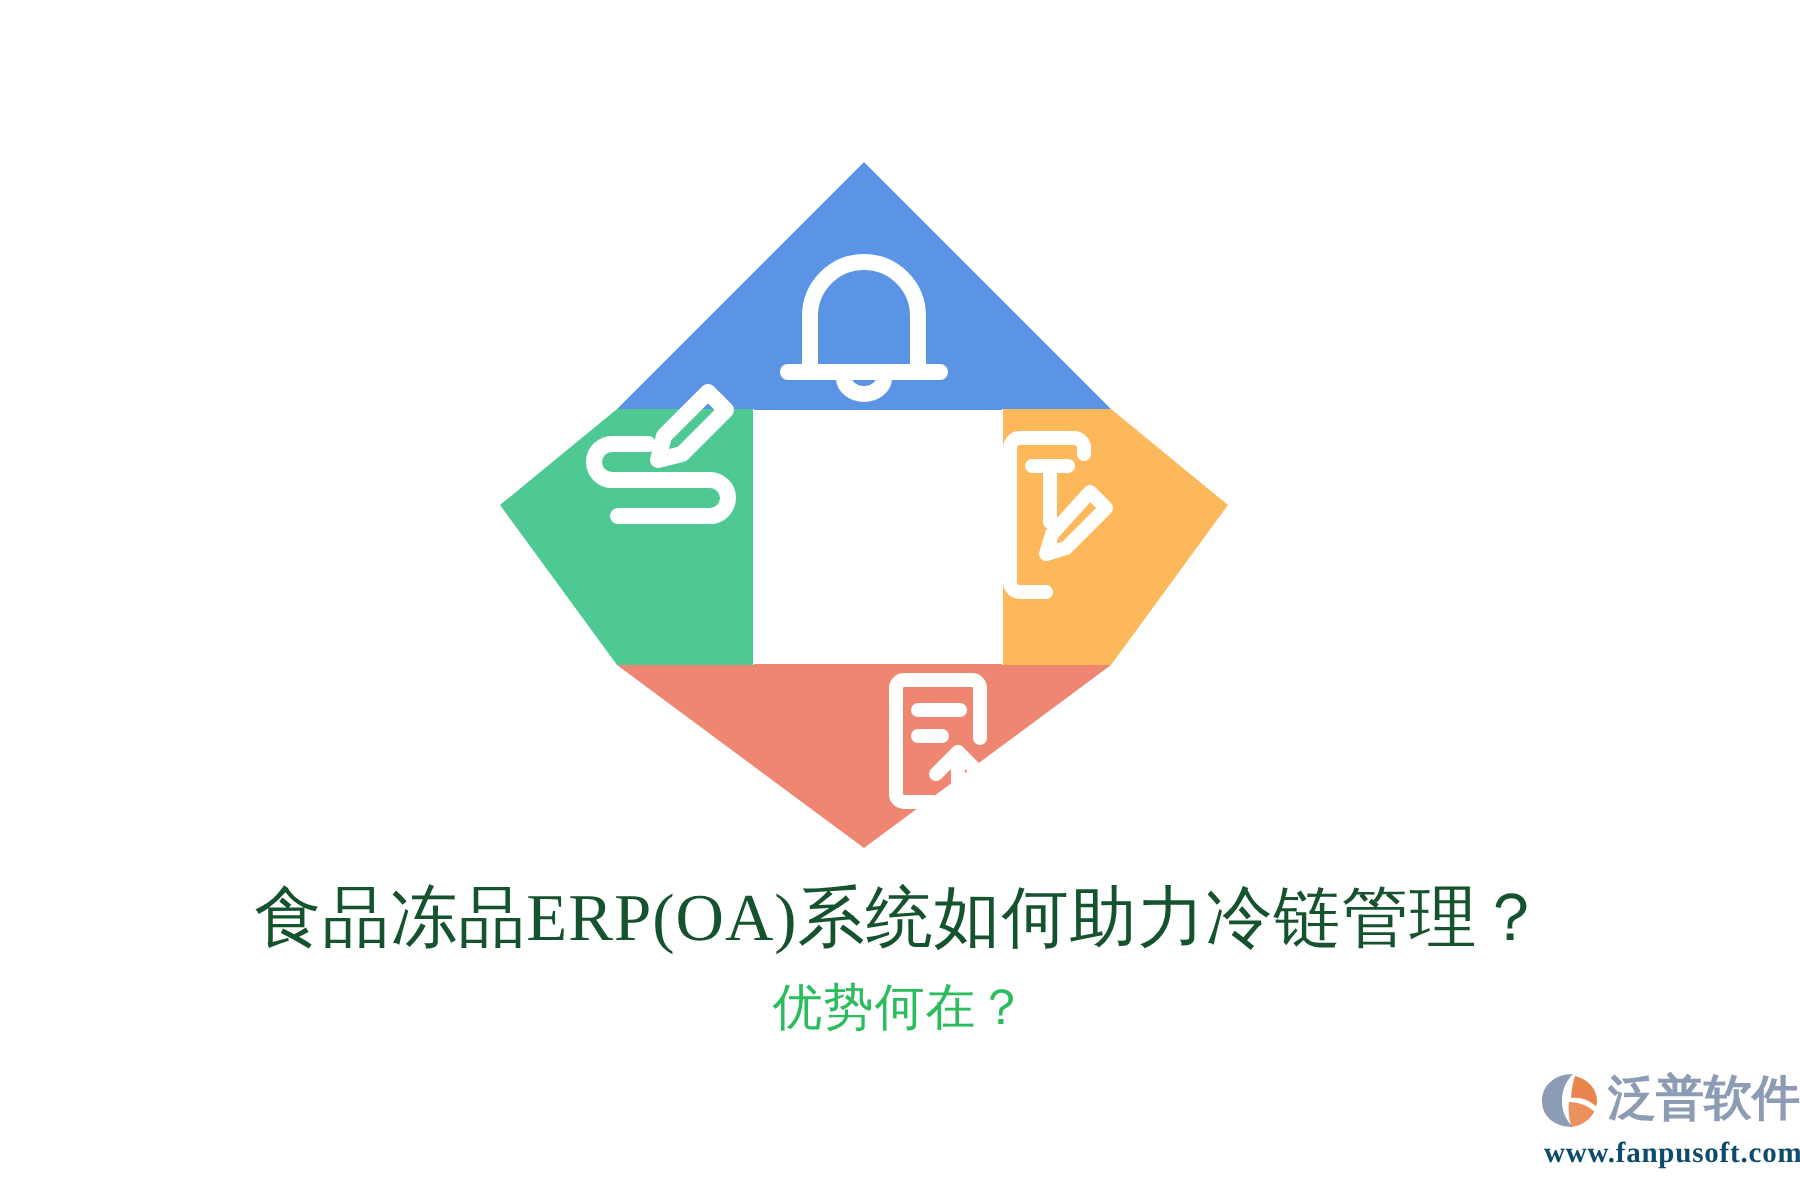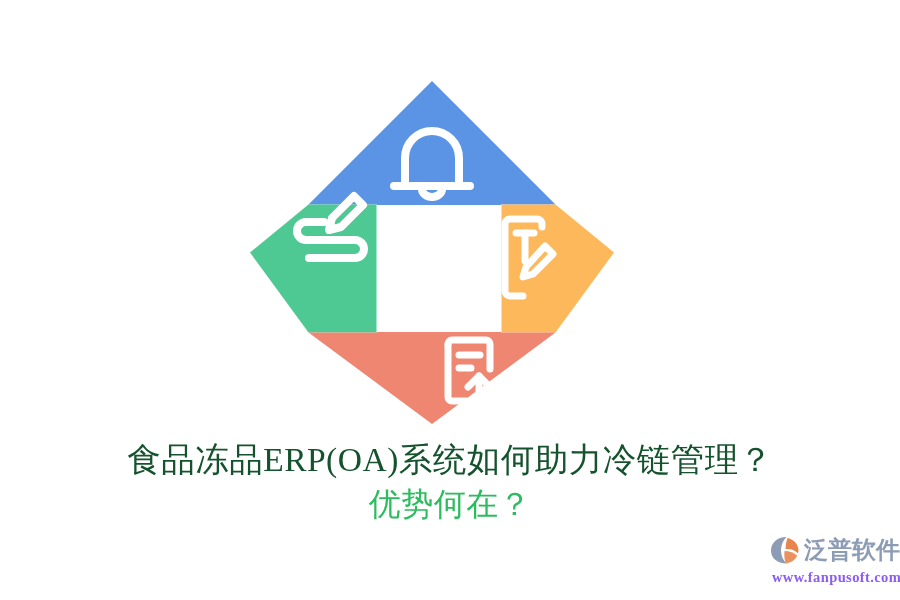--- a/index.html
+++ b/index.html
@@ -43,21 +43,21 @@
     text-align: center;
   }
   .title-line {
     font-family: "Liberation Serif", serif;
     font-size: 33px;
     line-height: 45px;
     letter-spacing: 0.5px;
     white-space: nowrap;
   }
   .title-line-1 { font-size: 33.5px; }
-  .title-line-2 { font-size: 32px; }
+  .title-line-2 { font-size: 25px; }
 
   
   #brand-logo {
     position: absolute;
     left: 770px;
     top: 533px;
     width: 124px;
     height: 56px;
   }
   #brand-logo-row {
@@ -150,16 +150,16 @@
     <div id="brand-logo-row">
       <span id="brand-mark">
         <svg viewBox="0 0 32 30" xmlns="http://www.w3.org/2000/svg">
           <path d="M16.5 2 C7 2 1 8 1 15.5 C1 23 7 28.5 16.5 28.5 C13 25 11 21 11 15.5 C11 10 13 5.5 16.5 2 Z" fill="#8D9CB5"></path>
           <path d="M17.5 3 C24 4.5 28.5 9.5 28.5 15.5 C28.5 16.5 28.3 17.4 28 18.2 C24.5 15 20.5 13.5 15.5 14 C15.8 9.8 16.4 6.2 17.5 3 Z" fill="#E8854E"></path>
           <path d="M14.5 16 C19.5 16 24 18 27.2 20.8 C25 25 20.8 28 15.8 28.4 C14.4 24.6 14 20.4 14.5 16 Z" fill="#E8854E" opacity="0.9"></path>
         </svg>
       </span>
       <span id="brand-name" style="color: rgb(141, 156, 181);">泛普软件</span>
     </div>
-    <div id="brand-url" style="color: #8b5cf6;">www.fanpusoft.com</div>
+    <div id="brand-url" style="color: #0c4a6e;">www.fanpusoft.com</div>
   </div>
 
 </div>
 
 </body></html>

